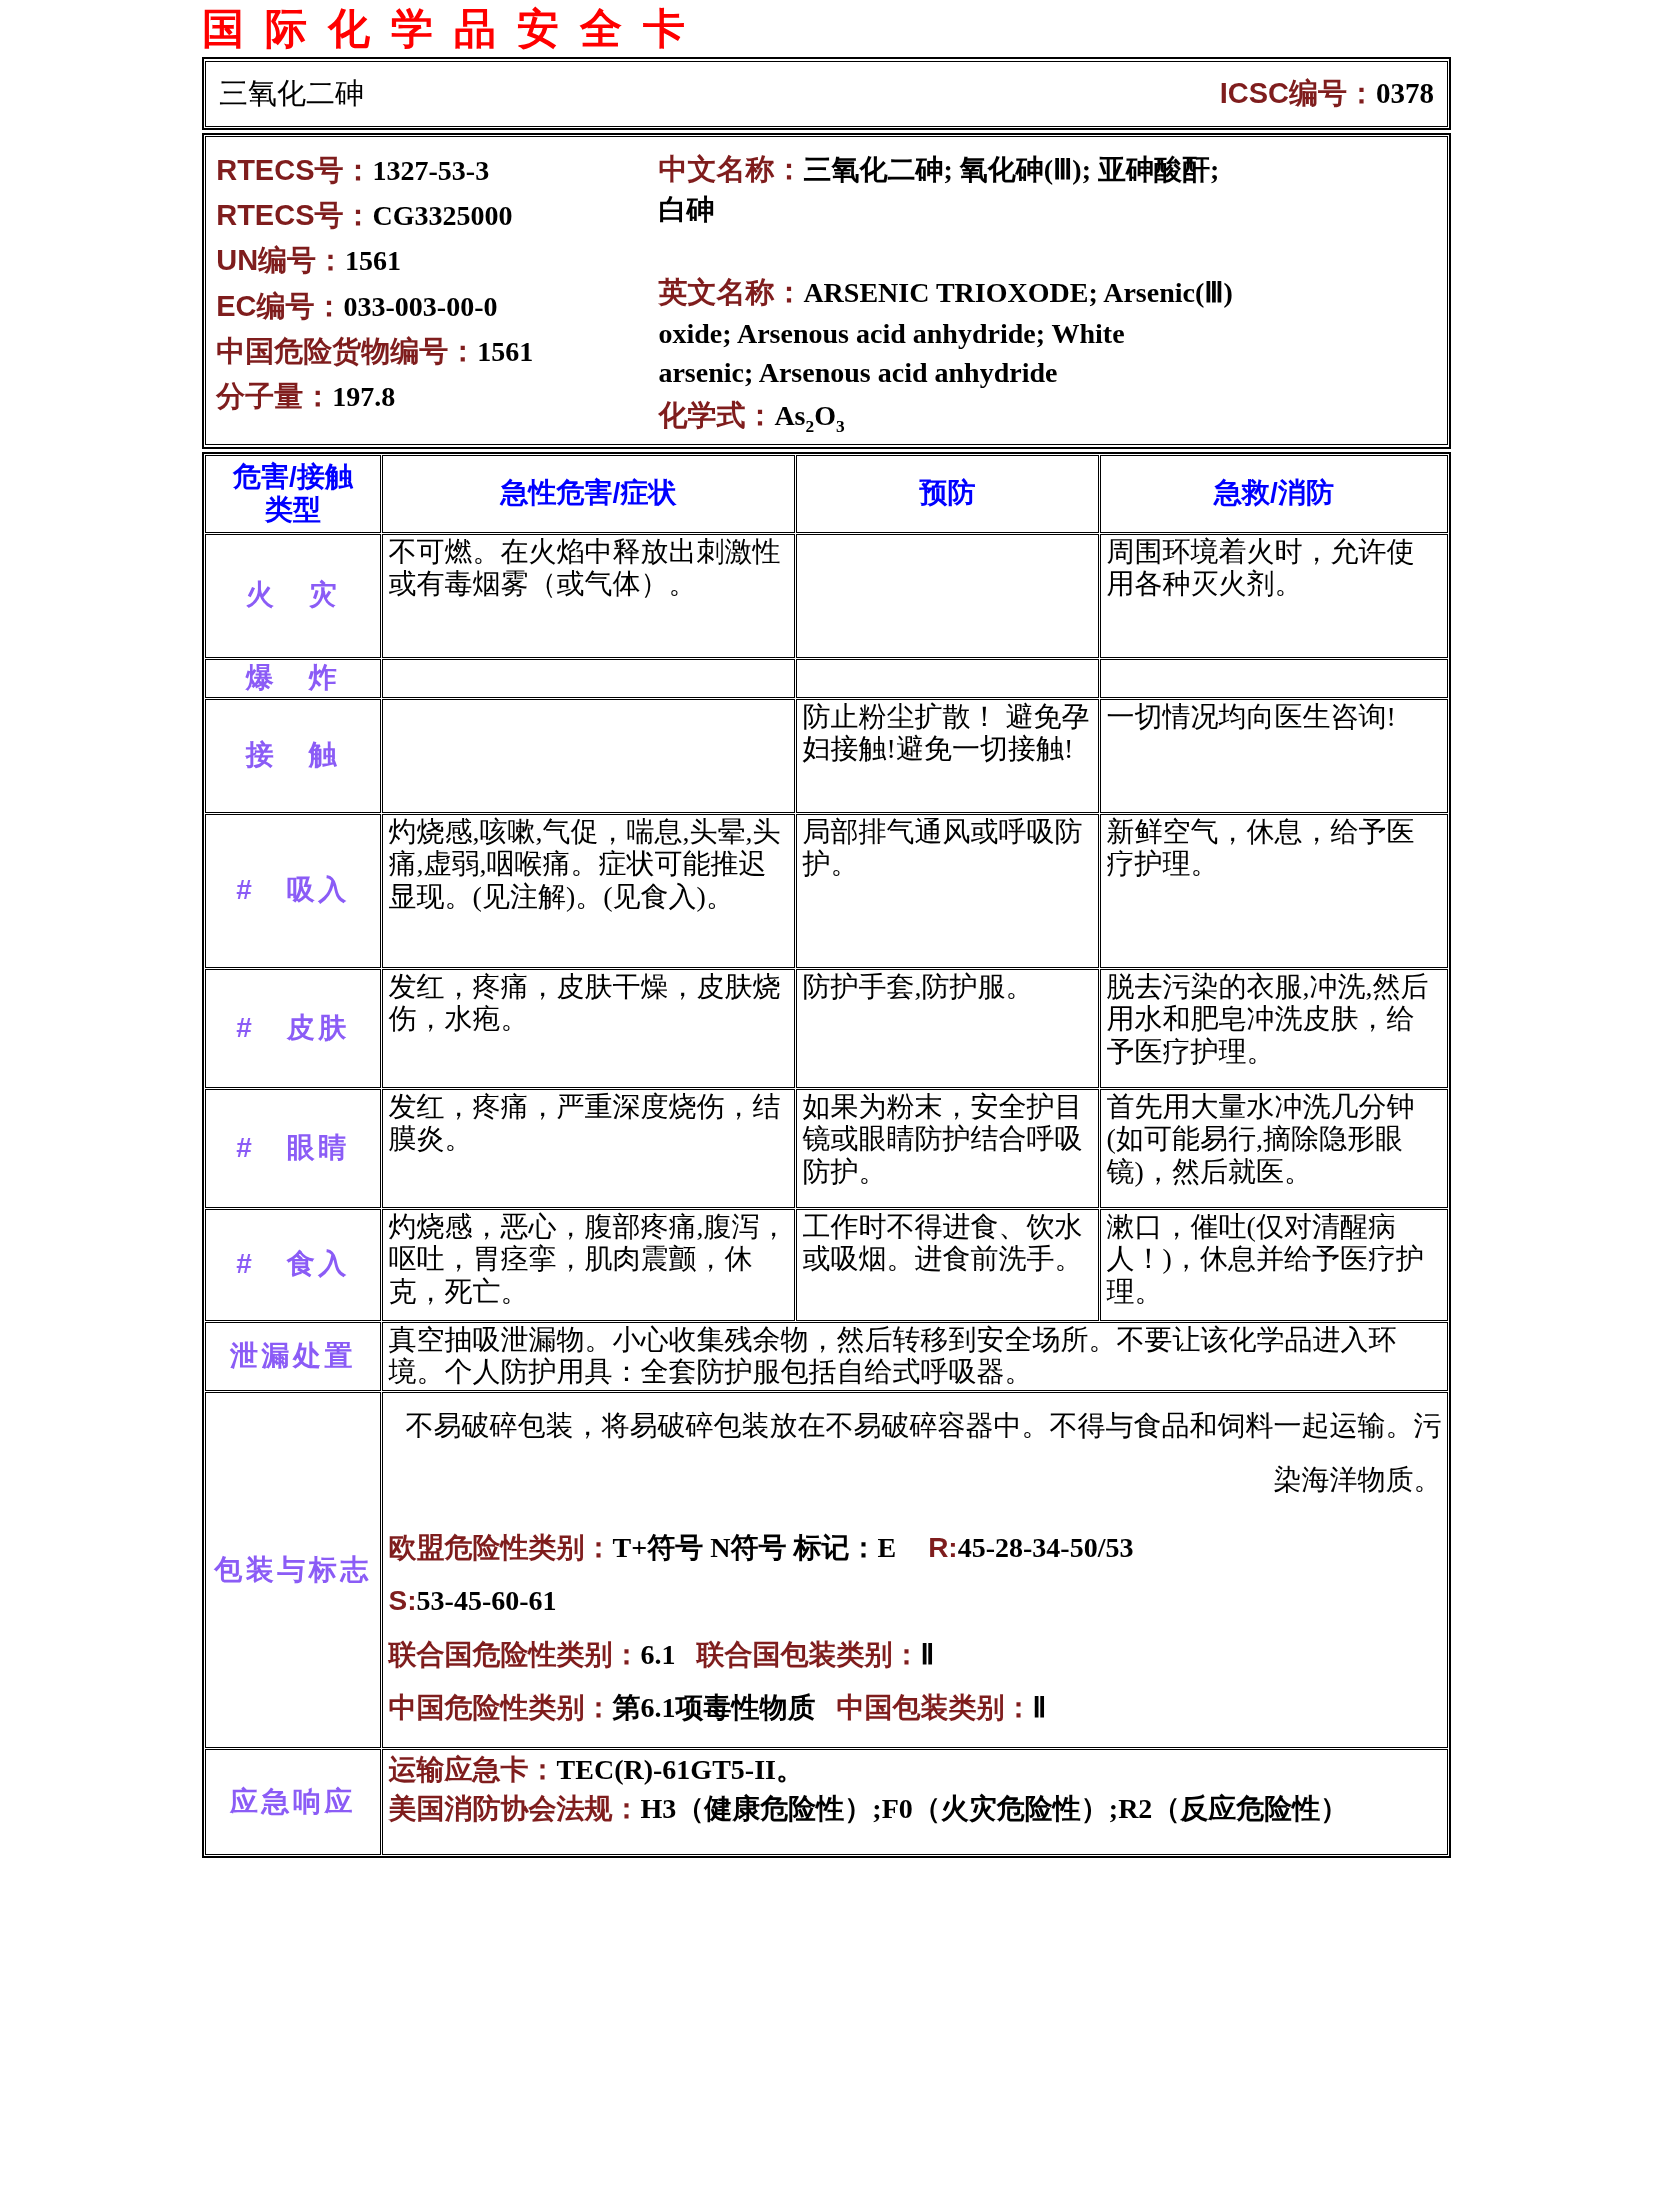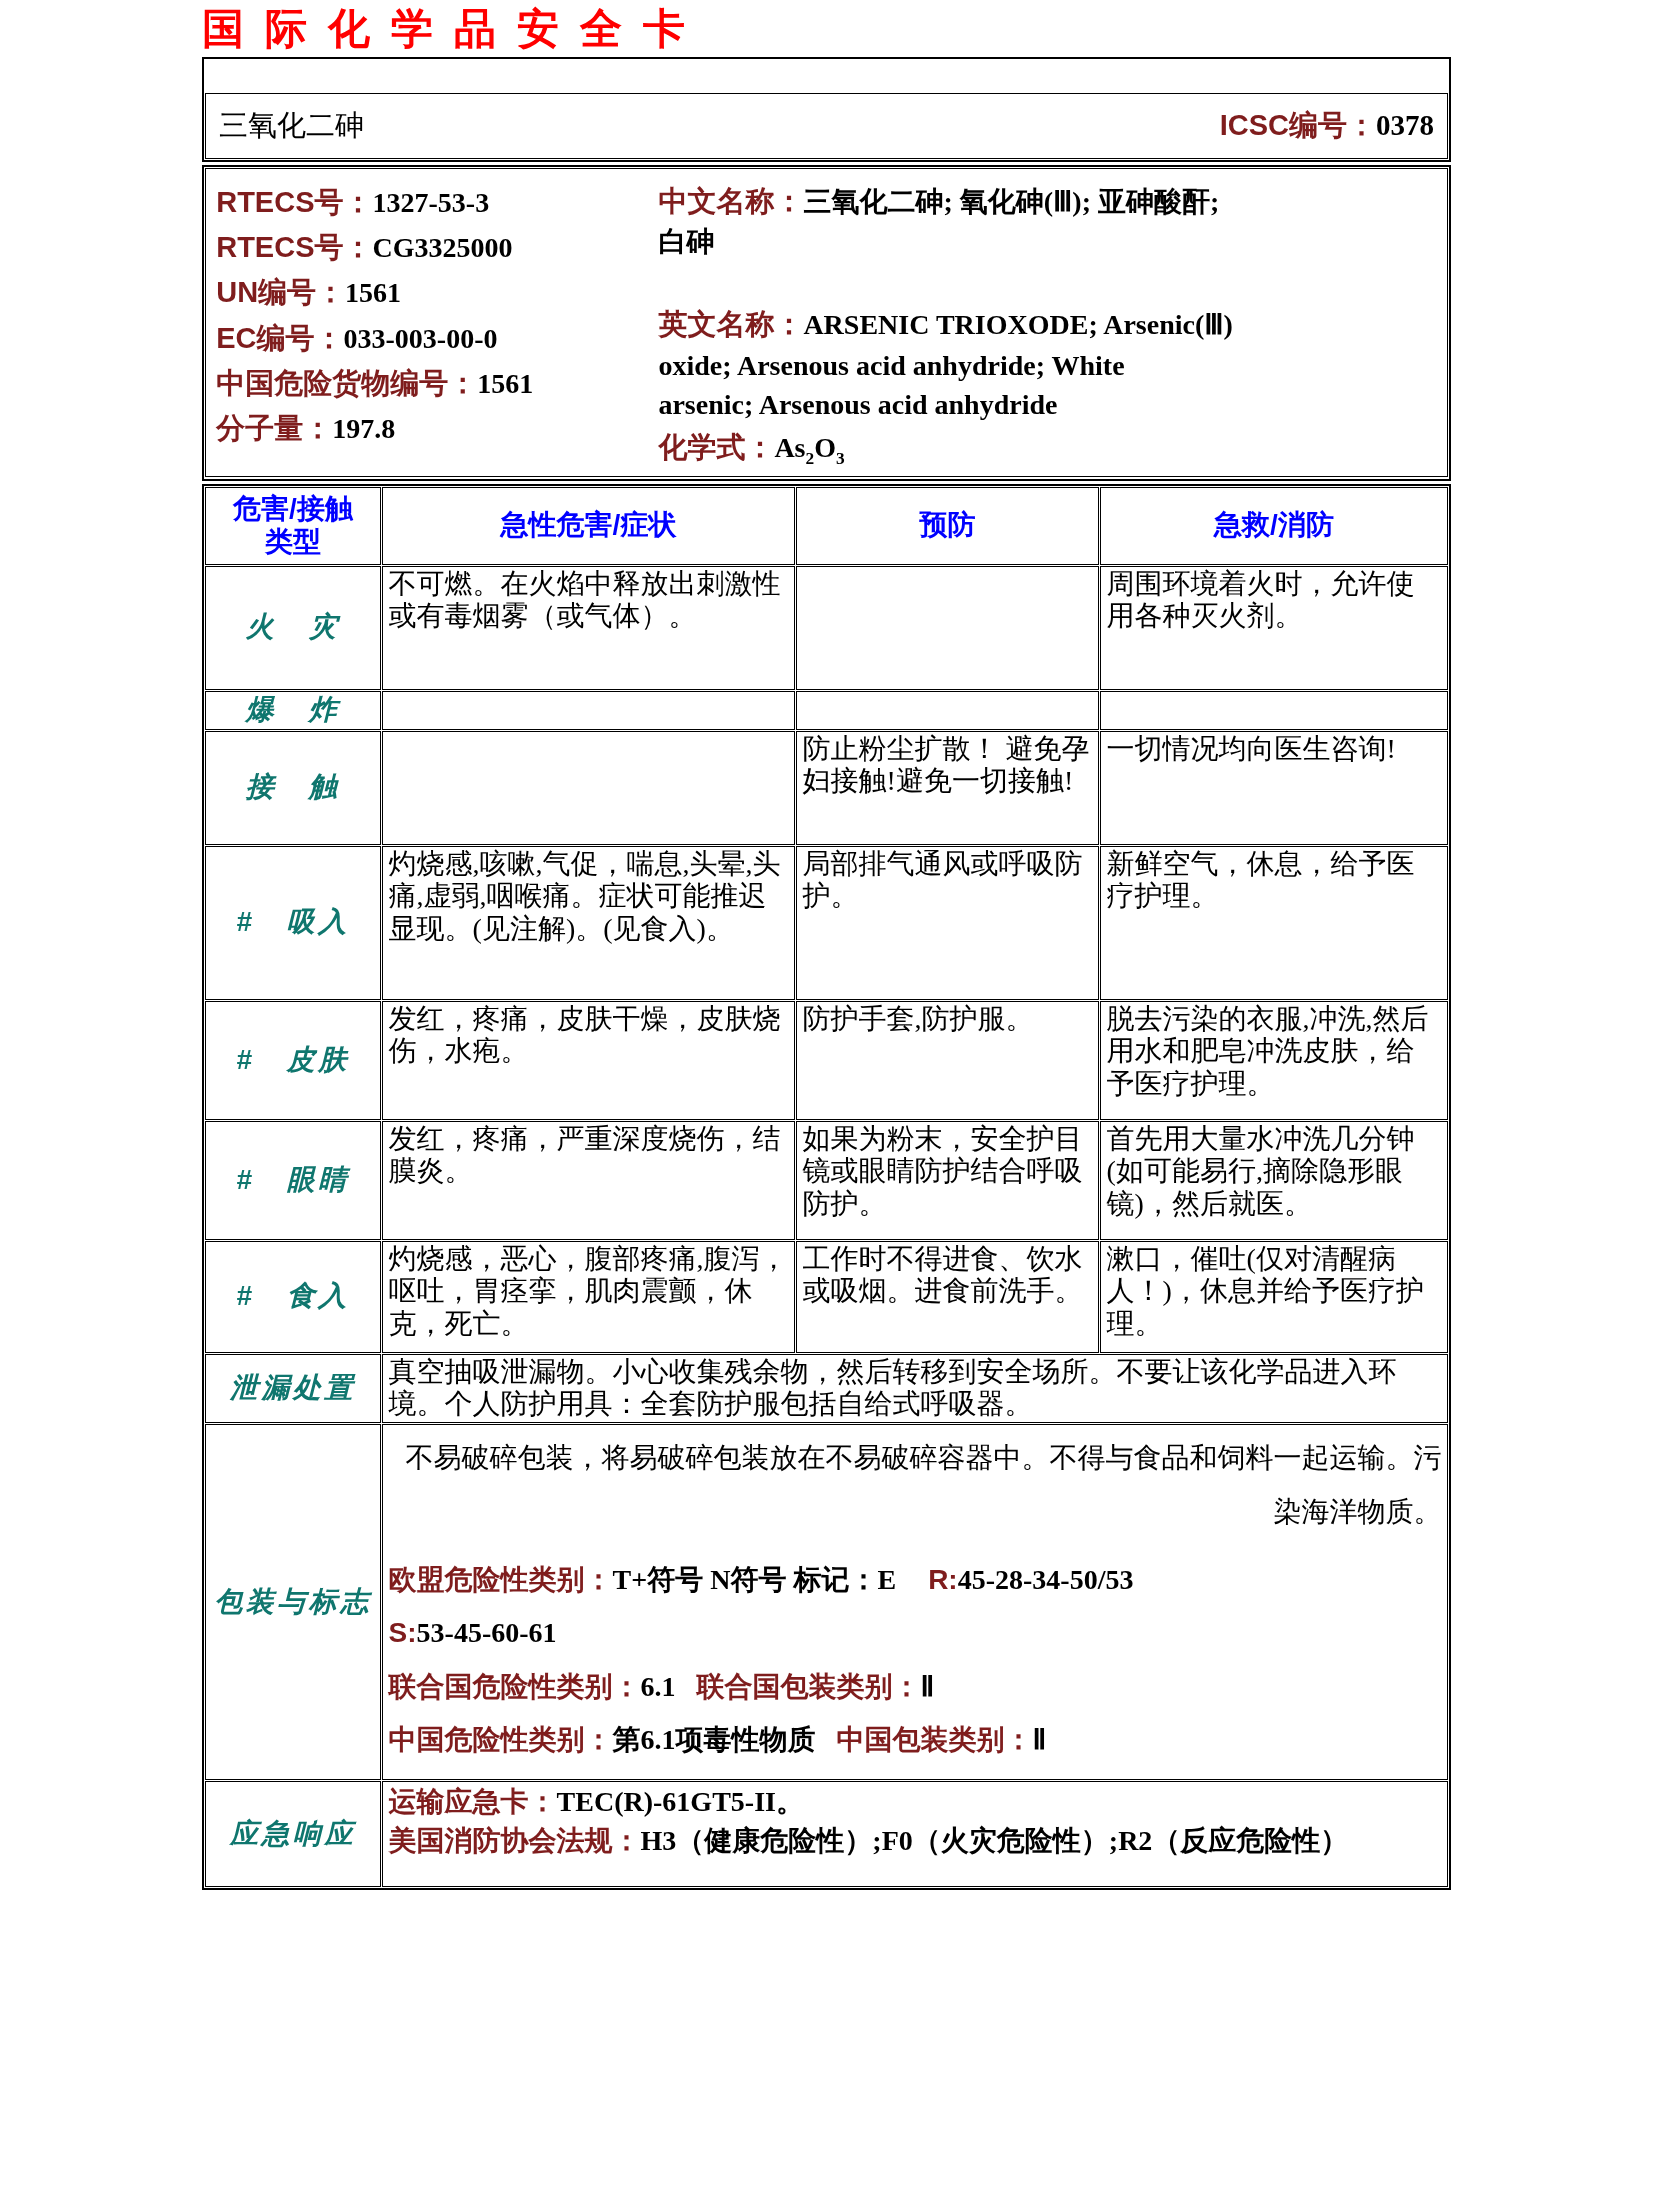--- a/index.html
+++ b/index.html
@@ -10,39 +10,39 @@
          font-family:"Liberation Sans", sans-serif;font-weight:bold;
          font-size:42px;letter-spacing:21px;line-height:1.2;}
   
   .box{border:2.1px solid #000;padding:1.4px;margin-top:2.8px;background:#fff;}
   .box-inner{border:1.4px solid #000;}
   .lbl{color:#7f1d1d;font-weight:bold;font-family:"Liberation Sans", sans-serif;}
   .val{color:#000;font-family:"Liberation Serif", serif;font-weight:bold;}
   .pre{white-space:pre-line;}
   
   .header-inner{display:flex;align-items:center;justify-content:space-between;
-                height:64px;font-size:29px;padding:0 12.6px;margin-top:32px;}
+                height:64px;font-size:29px;padding:0 12.6px;}
   
   .reg-inner{display:flex;padding:5.6px 0;}
   .reg-left{width:452px;padding-left:9.8px;box-sizing:border-box;}
   .reg-left .field{margin:9px 0;font-size:28px;line-height:1.25;}
   .reg-left .lbl{font-size:29px;}
   .reg-right{flex:1;padding-right:7px;}
   .reg-right p{margin:0;font-size:28px;line-height:1.42;}
   .reg-right .namepara-cn{margin-top:5.6px;margin-bottom:43px;}
   .reg-right .namepara-en{margin-bottom:1.4px;}
   .reg-right .lbl{font-size:29px;}
   sub{font-size:0.62em;}
   
   table.main{border:2.1px solid #000;border-collapse:separate;border-spacing:1.4px;
              width:1249px;table-layout:fixed;margin-top:2.8px;}
   table.main td{border:1.4px solid #000;background:#fff;font-size:28px;line-height:1.16;
                 padding:1.4px 5.6px;box-sizing:border-box;overflow:hidden;}
-  td.cat{color:#0f766e;font-weight:bold;font-family:"Liberation Sans", sans-serif;
-         text-align:center;vertical-align:middle;letter-spacing:3.5px;padding:1.4px 1.4px;font-style:italic;}
+  td.cat{color:#8b5cf6;font-weight:bold;font-family:"Liberation Sans", sans-serif;
+         text-align:center;vertical-align:middle;letter-spacing:3.5px;padding:1.4px 1.4px;}
   td.head{color:#0000ff;font-weight:bold;font-family:"Liberation Sans", sans-serif;
           text-align:center;vertical-align:middle;font-size:29px;}
   td.body{vertical-align:top;font-family:"Liberation Serif", serif;}
   td.body p{margin:0 0 7px 0;}
   td.pack p{margin:9.8px 0 21px 0;}
   td.pack p.pk-intro{margin:4.2px 0 24px 0;line-height:1.95;text-align:right;}
   td.emer p{margin:2.8px 0 5.6px 0;}
   .gap{margin-left:32px;}
   .gap-sm{margin-left:21px;}
   

